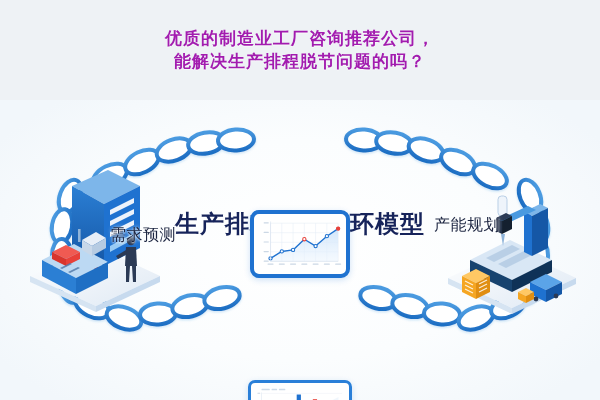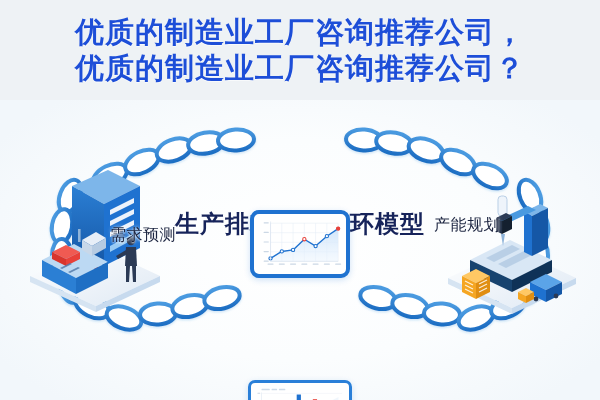--- a/index.html
+++ b/index.html
@@ -11,23 +11,23 @@
   #stage{position:relative;width:600px;height:400px;overflow:hidden;}
 
   
   #header{
     position:absolute;left:0;top:0;width:600px;height:100px;
     background:#eef2f5;
     display:flex;flex-direction:column;align-items:center;justify-content:center;
     gap:4px;
   }
   .title-line{
-    color:#1d4ed8;
+    color:#a21caf;
     font-weight:bold;
-    font-size:29px;
+    font-size:17px;
     letter-spacing:1px;
     line-height:1.12;
     white-space:nowrap;
     text-shadow:0 1px 0 rgba(255,255,255,.6);
   }
 
   
   #canvas{
     position:absolute;left:0;top:100px;width:600px;height:300px;
     background:
@@ -74,21 +74,21 @@
   }
   .chart-svg{width:100%;height:100%;display:block;}
 </style>
 </head>
 <body>
 
 <div id="stage">
 
   <div id="header">
     <div class="title-line">优质的制造业工厂咨询推荐公司，</div>
-    <div class="title-line">优质的制造业工厂咨询推荐公司？</div>
+    <div class="title-line">能解决生产排程脱节问题的吗？</div>
   </div>
 
   <div id="canvas">
 
     <svg id="chainsvg" viewBox="0 0 600 300">
       <defs>
         <linearGradient id="chainGrad" x1="0" y1="0" x2="0" y2="1">
           <stop offset="0%" stop-color="#4a9ae0"></stop>
           <stop offset="100%" stop-color="#1f6fc4"></stop>
         </linearGradient>

